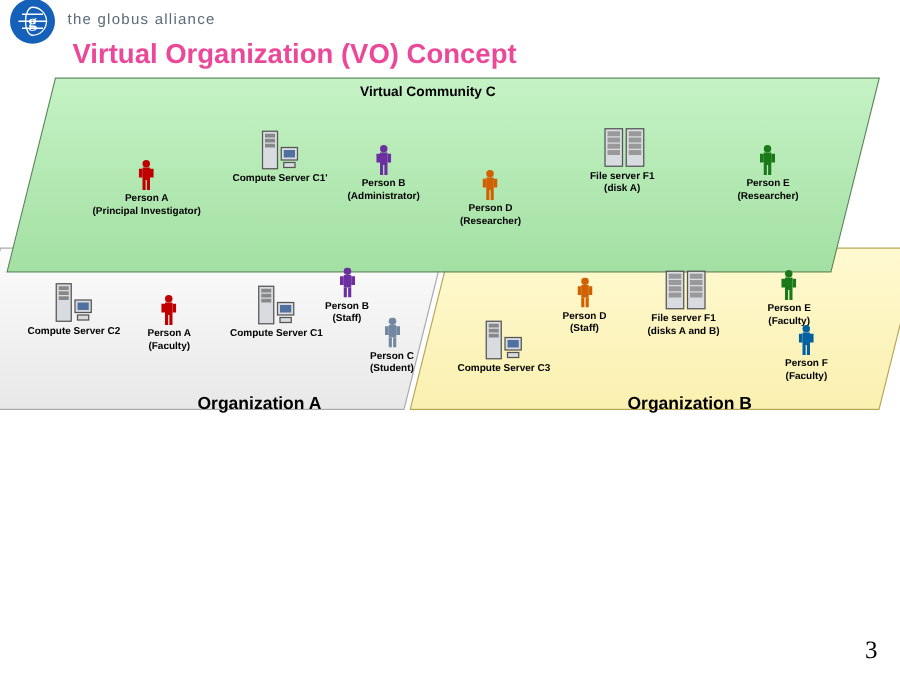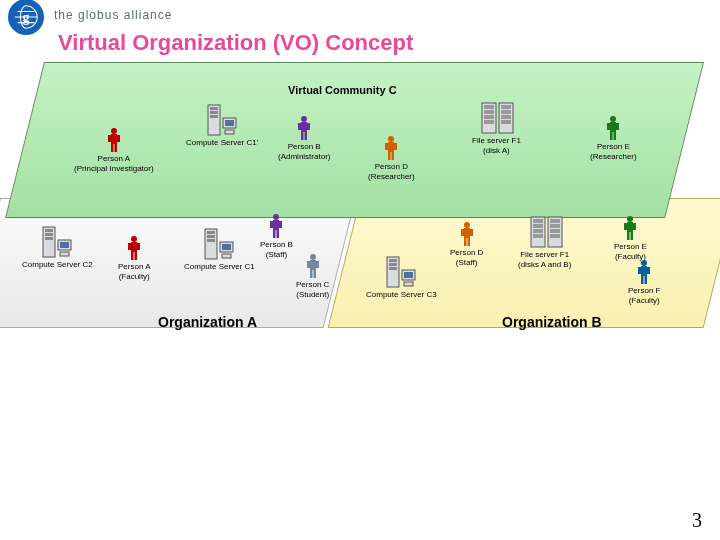--- a/index.html
+++ b/index.html
@@ -7,25 +7,25 @@
 .header{display:flex;align-items:center;padding:2px 0 0 8px;height:28px}
 .logo{width:36px;height:36px;border-radius:50%;background:#1560b8;display:flex;align-items:center;justify-content:center;margin-top:4px}
 .logo svg{width:28px;height:28px}
 .alliance{font-size:12px;color:#5a6b7a;letter-spacing:1px;margin-left:10px;font-family:Liberation Sans, sans-serif}
 .title{font-size:22px;font-weight:bold;color:#ec4899;margin:2px 0 8px 58px}
 .diagram{position:relative;margin:4px 8px 0 8px;height:280px}
 .parallelogram{position:absolute;border:1px solid #5a8a5a}
 .vc{left:36px;top:-2px;width:660px;height:156px;background:linear-gradient(#c5f2c5,#a3e0a3);transform:skew(-14deg);transform-origin:top left;z-index:2}
 .orgA{left:-8px;top:134px;width:356px;height:130px;background:linear-gradient(#fcfcfc,#e8e8e8);transform:skew(-14deg);transform-origin:top left;z-index:1;border-color:#aaa}
 .orgB{left:352px;top:134px;width:376px;height:130px;background:linear-gradient(#fff9d0,#faf0b0);transform:skew(-14deg);transform-origin:top left;z-index:1;border-color:#b8a850}
-.vc-title{position:absolute;left:280px;top:20px;font-size:11px;font-weight:bold;z-index:5}
+.vc-title{position:absolute;left:280px;top:4px;font-size:11px;font-weight:bold;z-index:5}
 .item{position:absolute;z-index:4;text-align:center}
 .person{width:12px;height:24px;margin:0 auto}
 .server{width:30px;height:32px;margin:0 auto}
-.lbl{font-size:8px;font-weight:normal;line-height:1.2;margin-top:2px}
+.lbl{font-size:8px;font-weight:bold;line-height:1.2;margin-top:2px}
 .org-label{position:absolute;font-size:14px;font-weight:bold;z-index:3}
 .bullets{margin:18px 0 0 70px;width:600px}
 .bullets li{font-size:20px;color:#222;margin-bottom:14px;line-height:1.35;list-style:none;position:relative;padding-left:24px}
 .bullets li::before{content:"";position:absolute;left:0;top:10px;width:8px;height:8px;border-radius:50%;background:#333}
 .pagenum{position:absolute;right:18px;bottom:8px;font-size:20px;font-family:'Times New Roman',serif}
 </style>
 </head>
 <body>
 
 <div class="header">

